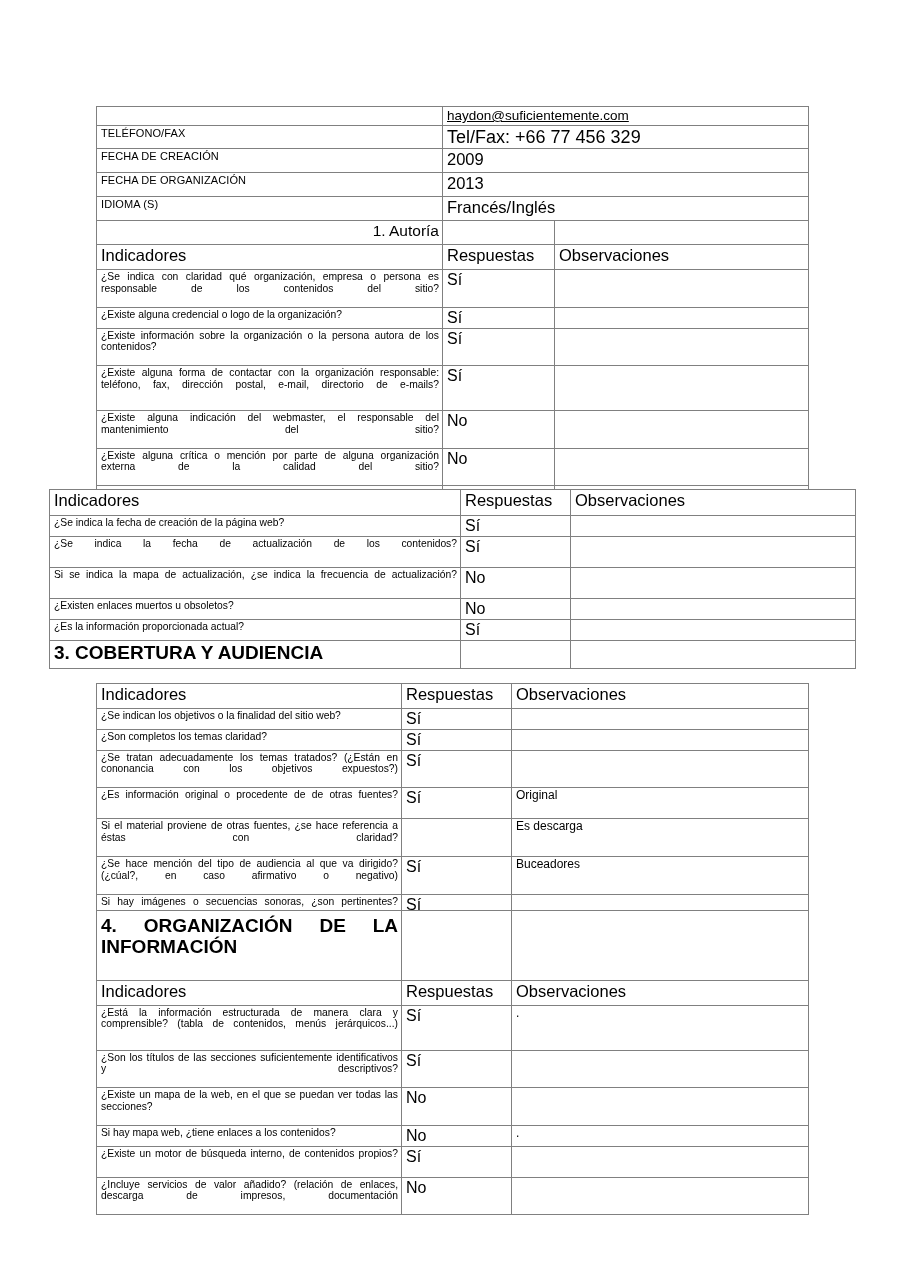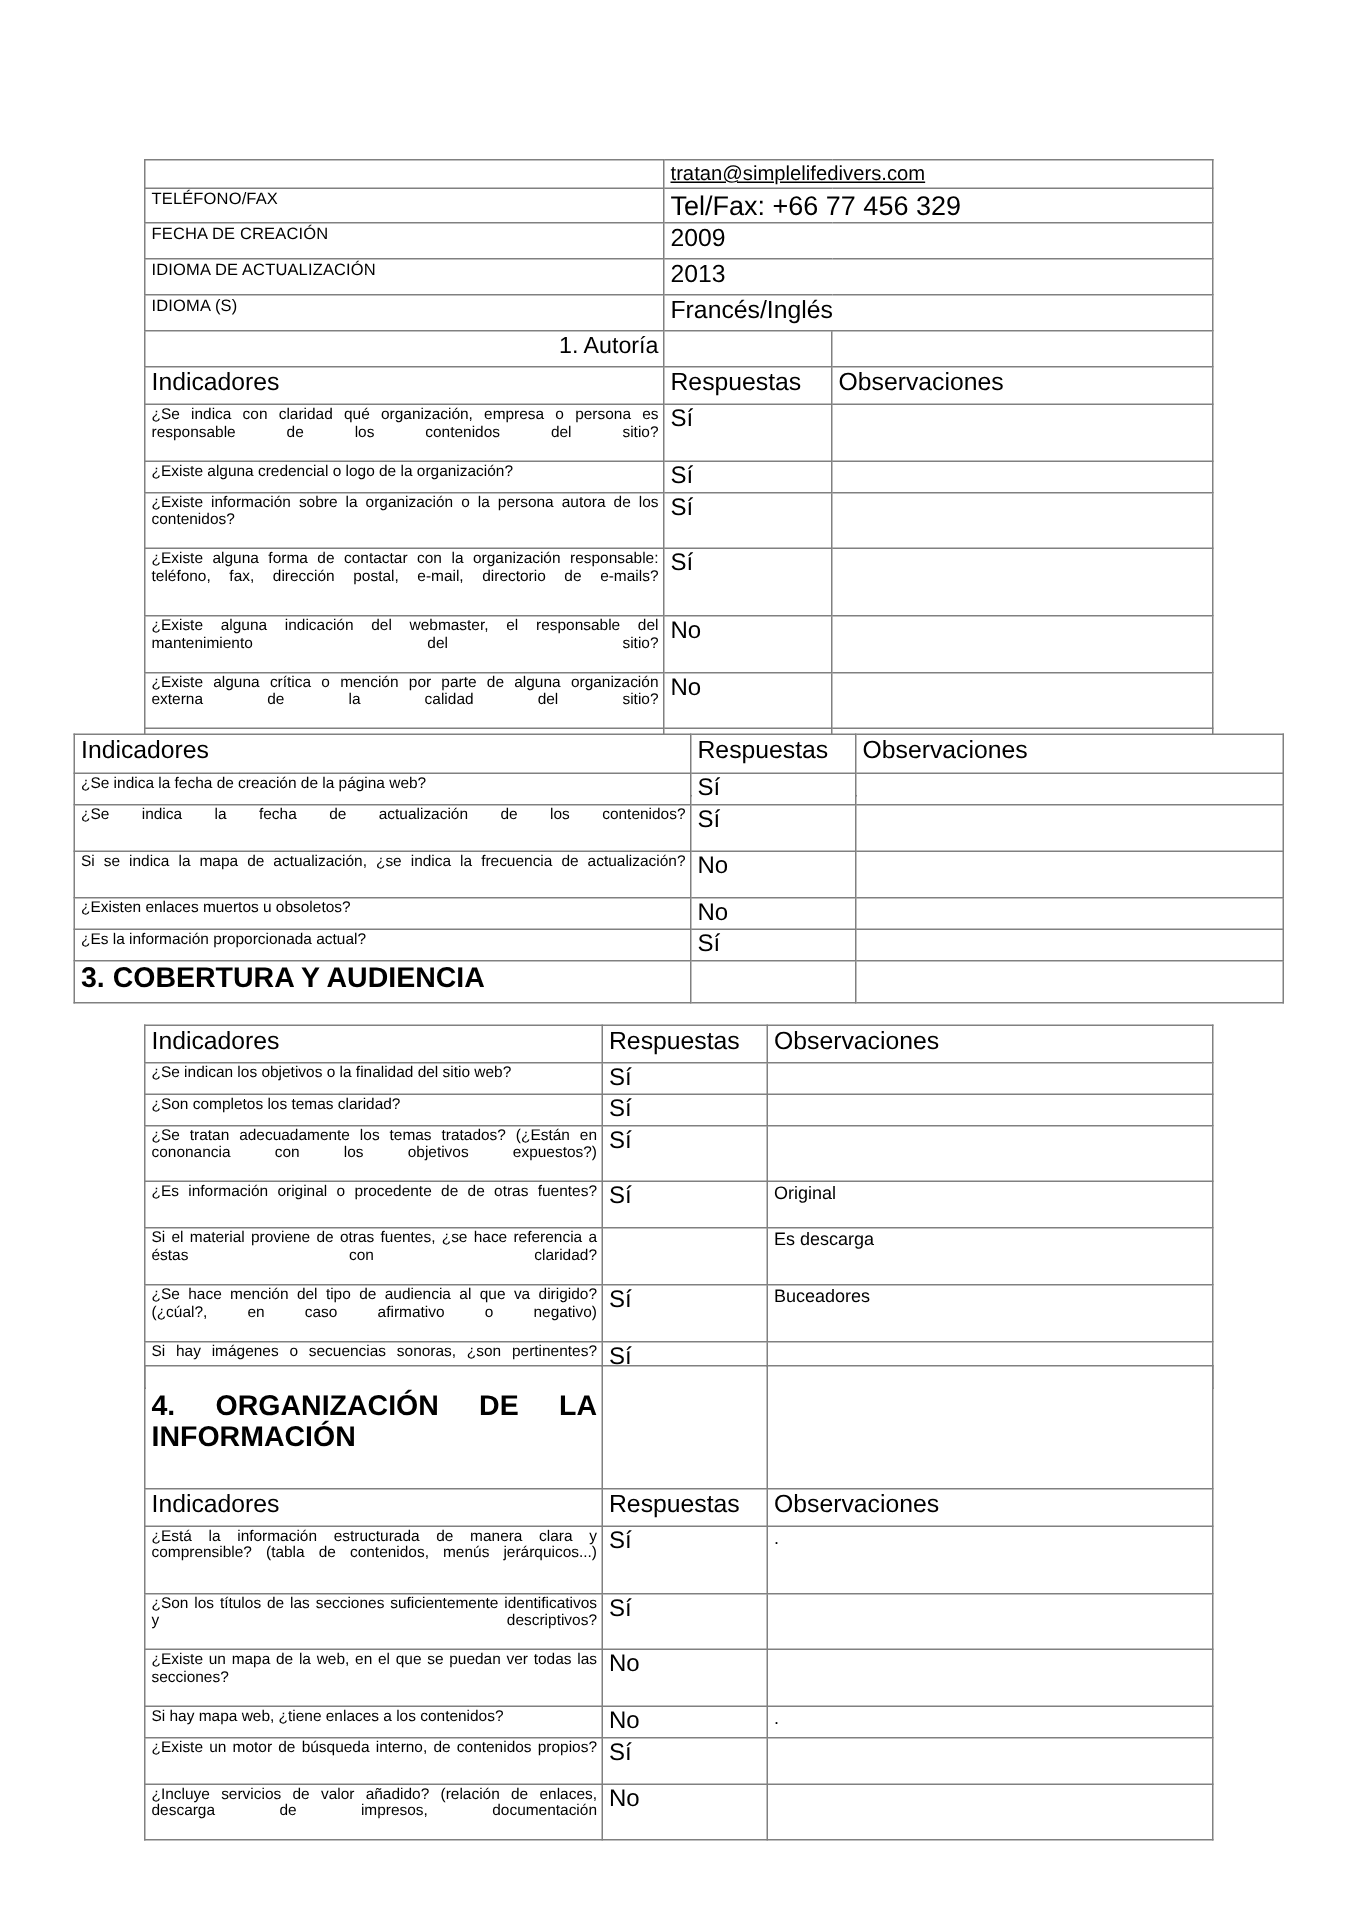--- a/index.html
+++ b/index.html
@@ -139,35 +139,35 @@
   <table class="doc" id="t1">
     <colgroup>
       <col style="width:346px">
       <col style="width:112px">
       <col style="width:254px">
     </colgroup>
     <tbody>
 
       <tr>
         <td class="lbl" style="height:16px"></td>
-        <td class="email" colspan="2">tratan@simplelifedivers.com</td>
+        <td class="email" colspan="2">haydon@suficientemente.com</td>
       </tr>
 
       <tr>
         <td class="lbl" style="height:16px">TELÉFONO/FAX</td>
         <td class="val-sm" colspan="2">Tel/Fax: +66 77 456 329</td>
       </tr>
 
       <tr>
         <td class="lbl" style="height:21px">FECHA DE CREACIÓN</td>
         <td class="val-lg" colspan="2">2009</td>
       </tr>
 
       <tr>
-        <td class="lbl" style="height:21px">IDIOMA DE ACTUALIZACIÓN</td>
+        <td class="lbl" style="height:21px">FECHA DE ORGANIZACIÓN</td>
         <td class="val-lg" colspan="2">2013</td>
       </tr>
 
       <tr>
         <td class="lbl" style="height:21px">IDIOMA (S)</td>
         <td class="val-lg" colspan="2">Francés/Inglés</td>
       </tr>
 
       <tr>
         <td class="orange sect-title-sm" style="height:21px">1. Autoría</td>
@@ -340,21 +340,21 @@
   </table>
 
   <table class="doc" id="t4">
     <colgroup>
       <col style="width:305px">
       <col style="width:110px">
       <col style="width:297px">
     </colgroup>
     <tbody>
       <tr>
-        <td class="orange sect-title-just" style="height:52px; padding-top:16px;">
+        <td class="orange sect-title-just" style="height:52px; padding-top:4px;">
           <span class="spread">4. ORGANIZACIÓN DE LA INFORMACIÓN</span>
         </td>
         <td class="orange"></td>
         <td class="orange"></td>
       </tr>
       <tr>
         <td class="colhdr" style="height:22px">Indicadores</td>
         <td class="colhdr">Respuestas</td>
         <td class="colhdr">Observaciones</td>
       </tr>

